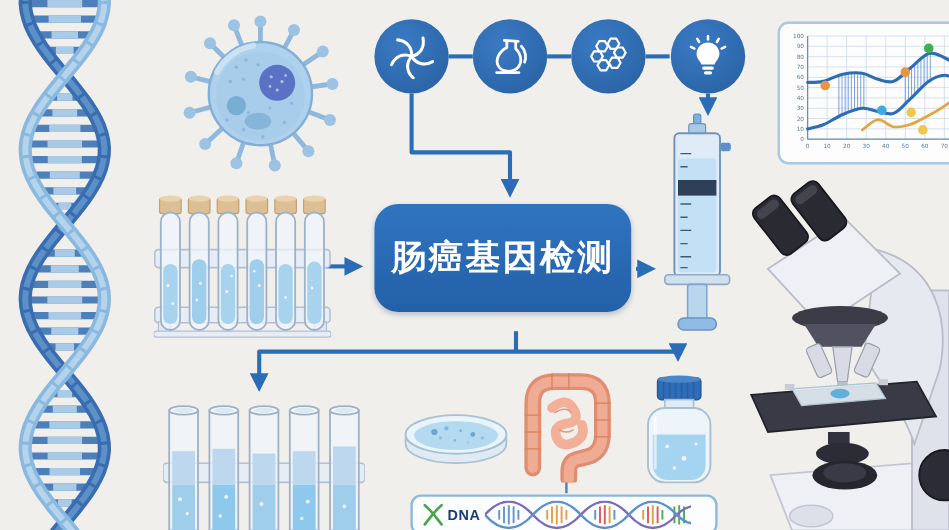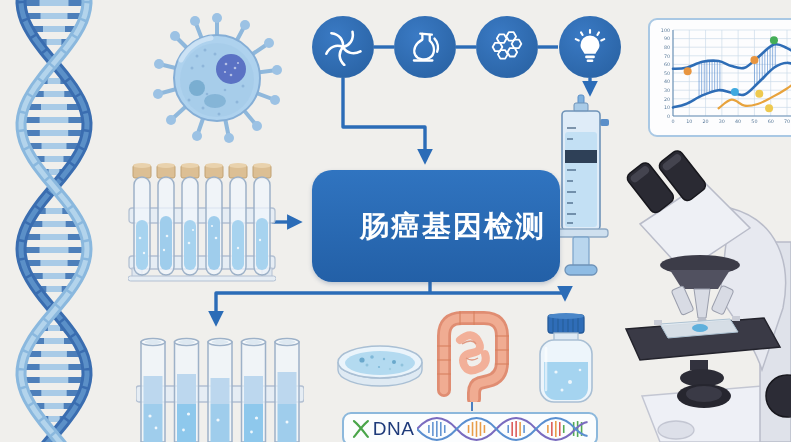--- a/index.html
+++ b/index.html
@@ -5,39 +5,39 @@
   html,body{margin:0;padding:0;background:#d8d8d6;}
   #canvas{position:relative;width:791px;height:442px;background:#f0efec;overflow:hidden;
           font-family:"Liberation Sans","DejaVu Sans",sans-serif;}
   #canvas > div, #canvas > svg{position:absolute;}
   .layer1{z-index:1}.layer2{z-index:2}.layer3{z-index:3}
 
   .icon-circle{width:62px;height:62px;border-radius:50%;
      background:radial-gradient(circle at 38% 32%, #3a7ac4, #275f9f);
      display:flex;align-items:center;justify-content:center;z-index:3;}
 
-  #title-box{left:312px;top:170px;width:214px;height:112px;border-radius:20px;
+  #title-box{left:312px;top:170px;width:214px;height:90px;border-radius:20px;
      background:linear-gradient(180deg,#2f74c0,#235f a8);
      background:linear-gradient(180deg,#3074c0,#2360a7);
      box-shadow:0 2px 4px rgba(40,70,120,.25);
-     display:flex;flex-direction:column;align-items:center;justify-content:center;z-index:4;padding-left:34px;}
+     display:flex;flex-direction:column;align-items:center;justify-content:center;z-index:4;}
   #title-box .t-line{color:#fff;font-weight:bold;font-size:29px;line-height:1.32;
      letter-spacing:2px;white-space:nowrap;}
 
   #chart-card{left:648px;top:18px;width:156px;height:115px;background:#fdfdfe;
      border:2px solid #a9c8e4;border-radius:9px;z-index:3;}
   .grid{stroke:#ccdbea;stroke-width:0.7}
   .tick{font-size:4.8px;fill:#5a7a9a;font-family:"DejaVu Sans",sans-serif;}
   .axis{stroke:#6a8fb5;stroke-width:1.1}
   .hatch{stroke:#5b8fd0;stroke-width:0.8;opacity:.85}
 
   #dna-strip{left:342px;top:412px;width:256px;height:34px;background:#fbfdfe;
      border:2px solid #8cb8dc;border-radius:9px;display:flex;align-items:center;
      padding:0 8px;box-sizing:border-box;gap:3px;z-index:3;}
-  #dna-strip .dna-label{color:#1e3a7a;font-weight:normal;font-size:19px;letter-spacing:.5px;}
+  #dna-strip .dna-label{color:#1e3a7a;font-weight:bold;font-size:12px;letter-spacing:.5px;}
 </style>
 </head>
 <body>
 
 <div id="canvas">
 
   <svg id="dna-left-svg" class="layer1" style="left:0;top:0" width="112" height="442" viewBox="0 0 112 442">
       <line x1="22.3" y1="-10" x2="85.7" y2="-10" stroke="#4d7fba" stroke-width="6"></line>
       <line x1="40.0" y1="-10" x2="68.0" y2="-10" stroke="#a9cbe7" stroke-width="6"></line>
       <line x1="21.0" y1="3" x2="87.0" y2="3" stroke="#4d7fba" stroke-width="6"></line>

